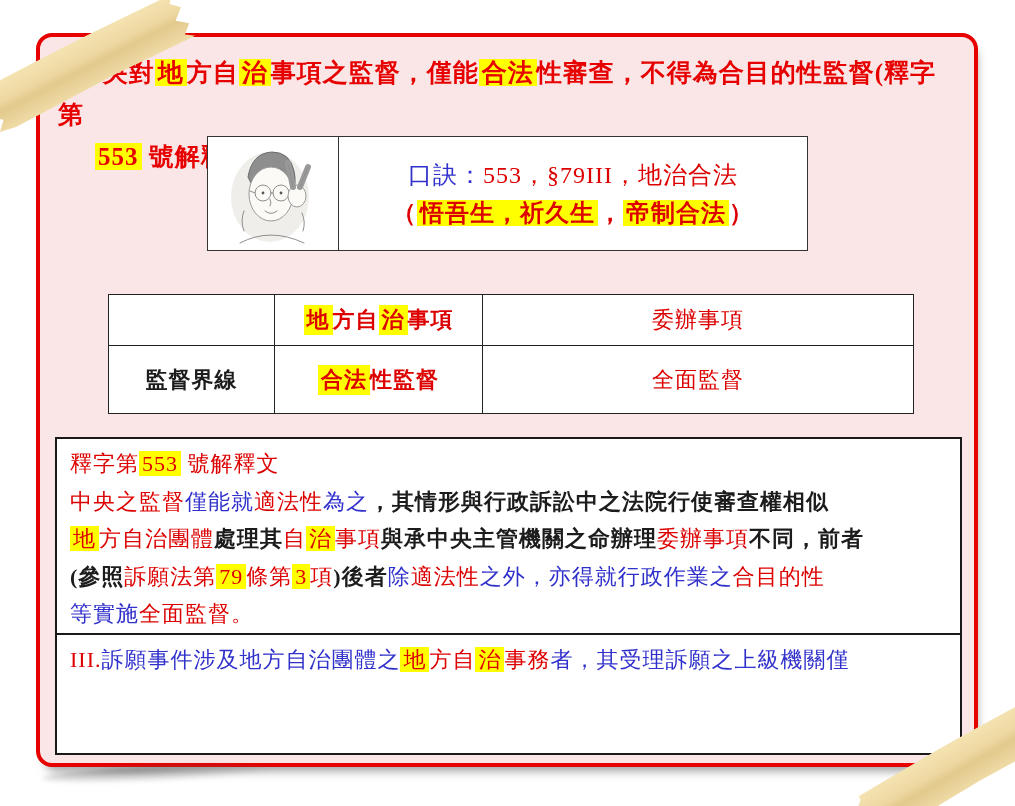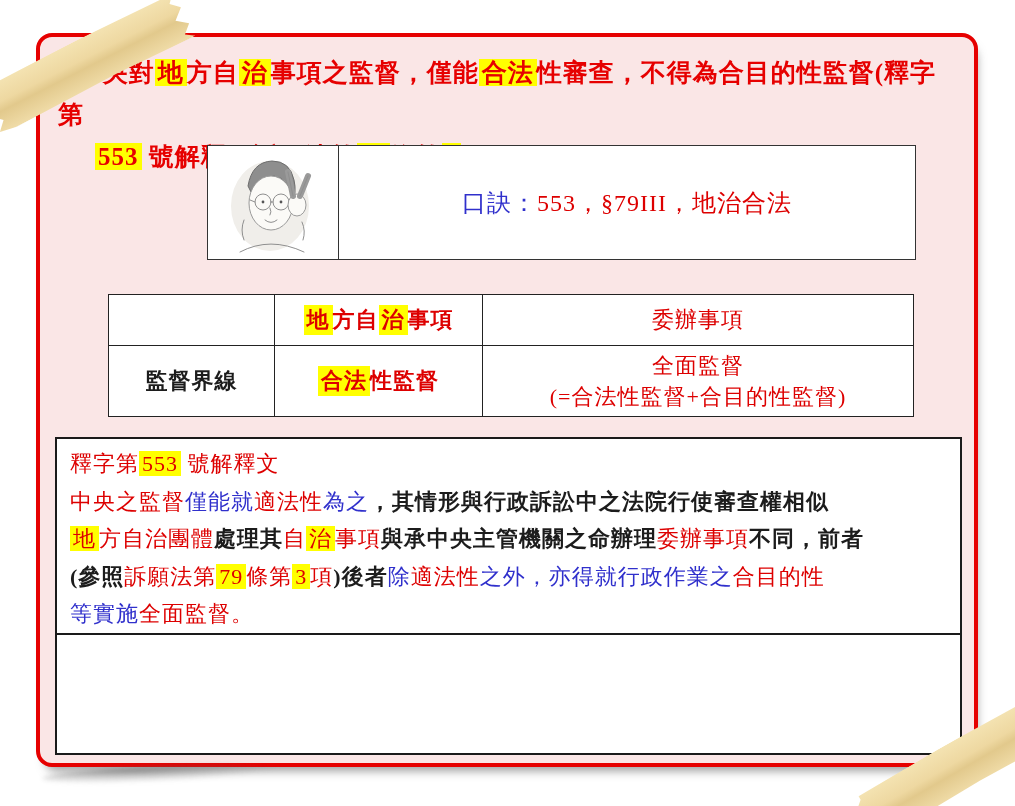--- a/index.html
+++ b/index.html
@@ -36,21 +36,21 @@
 
   .heading{
     position:absolute; left:58px; top:52px; width:890px; z-index:2;
     font-size:25px; font-weight:bold; letter-spacing:1px; line-height:42px;
   }
   .heading .bullet{color:var(--accent-red); font-size:26px; margin-right:2px;}
   .heading .h-line2{margin-left:37px;}
   .heading .c-red{color:var(--accent-red);}
 
   .mnemonic{
-    position:absolute; left:207px; top:145px; width:709px; height:115px;
+    position:absolute; left:207px; top:136px; width:601px; height:115px;
     background:#fff; border:1px solid #333; display:flex; z-index:2;
   }
   .mnemonic .portrait-cell{
     width:131px; border-right:1px solid #333; display:flex; align-items:center; justify-content:center;
   }
   .mnemonic .text-cell{
     flex:1; display:flex; flex-direction:column; align-items:center; justify-content:center;
     font-size:24px; line-height:38px; letter-spacing:1px;
   }
   .mnemonic .m-line2{font-weight:bold;}
@@ -109,20 +109,21 @@
       <path d="M41 70 q6 5 12 0" class="sk" stroke="#777"></path>
       <ellipse cx="73" cy="55" rx="9" ry="11" fill="#fbfaf7" stroke="#9a9a9a"></ellipse>
       <path d="M69 46 L64 22 M76 46 L84 26" stroke="#9a9a9a" stroke-width="6" stroke-linecap="round" fill="#fbfaf7"></path>
       <path d="M69 46 L64 22 M76 46 L84 26" class="sk" stroke="#8a8a8a" stroke-width="1"></path>
       <path d="M16 102 Q46 86 80 102" class="sk" stroke="#a7a7a7"></path>
       <path d="M20 70 q-4 10 0 20 M78 72 q4 9 1 18" class="sk" stroke="#c4c4c4"></path>
     </svg>
   </div>
   <div class="text-cell">
     <div class="m-line1"><span class="c-blue">口訣：</span><span class="c-red">553，§79III，地治合法</span></div>
+    <div class="m-line2"><span class="c-red">（</span><span class="c-red hl">悟吾生，祈久生</span><span class="c-red">，</span><span class="c-red hl">帝制合法</span><span class="c-red">）</span></div>
   </div>
 </div>
 
 <div class="stable">
   <div class="cell"></div>
   <div class="cell bold">
       <span class="c-red hl">地</span>
       <span class="c-red">方自</span>
       <span class="c-red hl">治</span>
       <span class="c-red">事項</span>
@@ -132,30 +133,30 @@
     </div>
   <div class="cell tall">
       <span class="c-black">監督界線</span>
     </div>
   <div class="cell tall bold">
       <span class="c-red hl">合法</span>
       <span class="c-red">性監督</span>
     </div>
   <div class="cell tall two-line">
     <div><span class="c-red">全面監督</span></div>
-    <div><span class="c-red">(=合法性監督+合目的性監督)</span></div>
   </div>
 </div>
 
 <div class="bigbox">
   <div class="section section-1">
     <div class="tline"><span class="c-red">釋字第</span><span class="c-red hl">553</span><span class="c-red"> 號解釋文</span></div>
     <div class="tline"><span class="c-red">中央之監督</span><span class="c-blue">僅能就</span><span class="c-red">適法性</span><span class="c-blue">為之</span><span class="c-black">，其情形與行政訴訟中之法院行使審查權相似</span></div>
     <div class="tline"><span class="c-red hl">地</span><span class="c-red">方自治團體</span><span class="c-black">處理其</span><span class="c-red">自</span><span class="c-red hl">治</span><span class="c-red">事項</span><span class="c-black">與承中央主管機關之命辦理</span><span class="c-red">委辦事項</span><span class="c-black">不同，前者</span></div>
     <div class="tline"><span class="c-black">(參照</span><span class="c-red">訴願法第</span><span class="c-red hl">79</span><span class="c-red">條第</span><span class="c-red hl">3</span><span class="c-red">項</span><span class="c-black">)後者</span><span class="c-blue">除</span><span class="c-red">適法性</span><span class="c-blue">之外，亦得就行政作業之</span><span class="c-red">合目的性</span></div>
     <div class="tline"><span class="c-blue">等實施</span><span class="c-red">全面監督</span><span class="c-red">。</span></div>
   </div>
   <div class="section section-2">
+    <div class="tline"><span class="c-red">III.</span><span class="c-blue">訴願事件涉及地方自治團體之</span><span class="c-red hl">地</span><span class="c-red">方自</span><span class="c-red hl">治</span><span class="c-red">事務</span><span class="c-blue">者，其受理訴願之上級機關僅</span></div>
   </div>
 </div>
 
 <div class="tape tape-tl"></div>
 <div class="tape tape-br"></div>
 
 </body></html>

